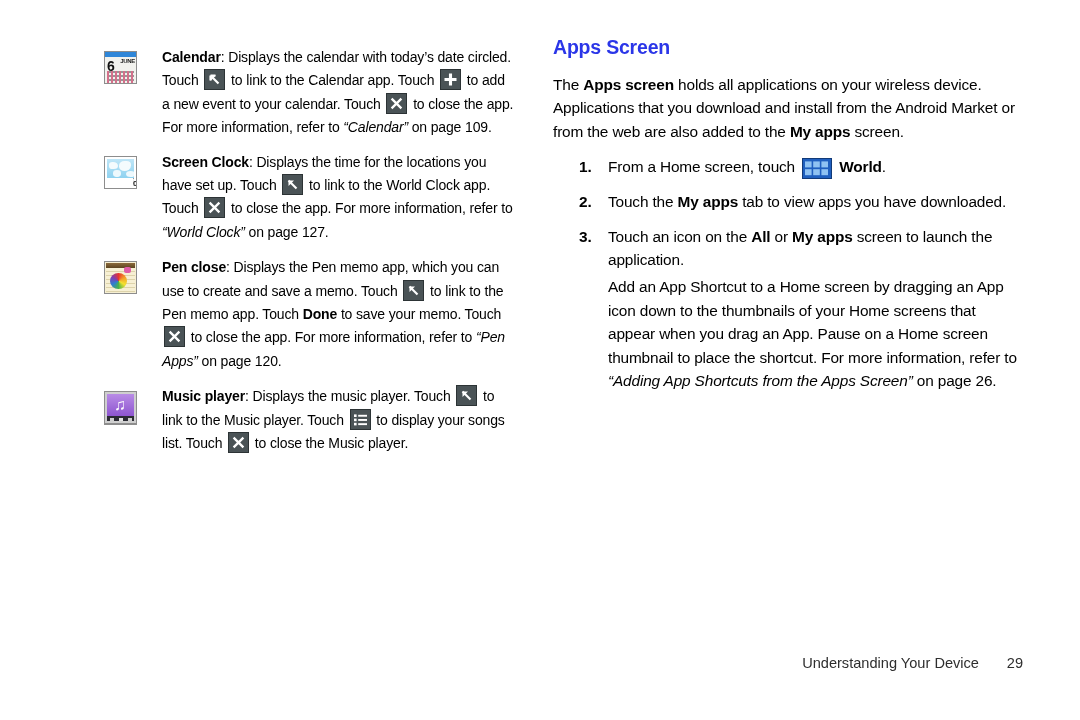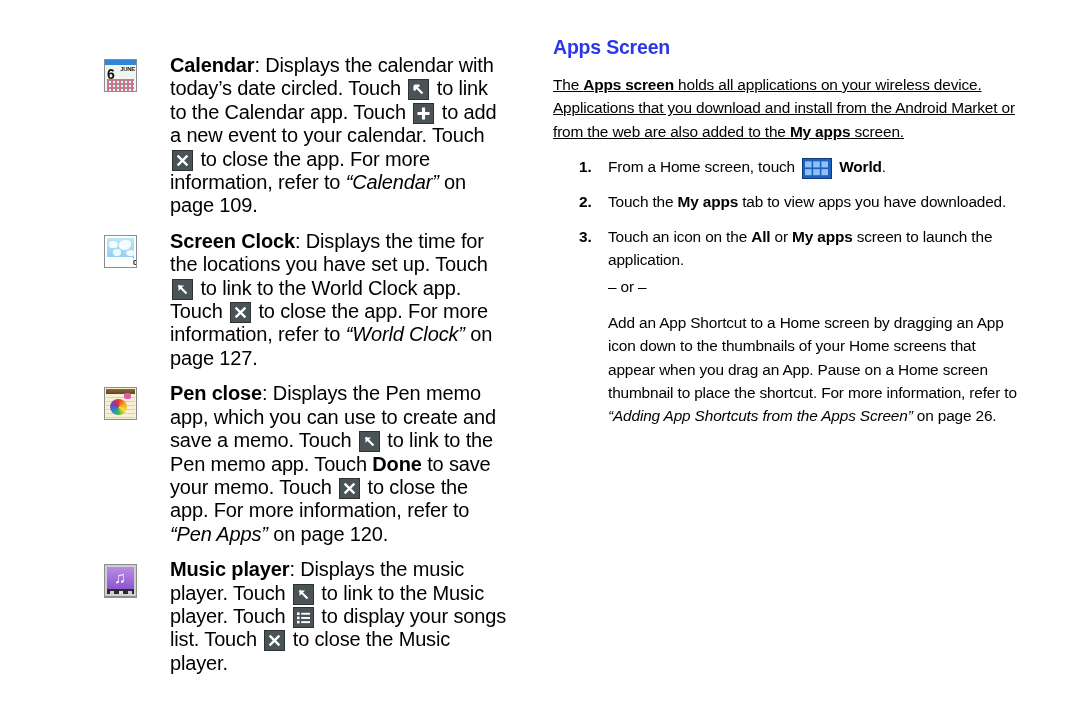--- a/index.html
+++ b/index.html
@@ -36,22 +36,22 @@
     width: 470px;
   }
 
   
   .entry {
     position: relative;
     padding-left: 58px;
     margin-bottom: 11px;
   }
   .entry p {
-    margin: 12px;
-    font-size: 20px;
+    margin: 4px;
+    font-size: 14px;
     line-height: 23.4px;
     letter-spacing: -0.15px;
   }
   .app-icon {
     position: absolute;
     left: 4px;
     top: 5px;
     width: 33px;
     height: 33px;
   }
@@ -62,21 +62,20 @@
     font-size: 19.5px;
     font-weight: bold;
     letter-spacing: -0.2px;
     margin: 0 0 14px 0;
   }
   .para {
     margin: 0 0 12px 0;
     font-size: 15.4px;
     line-height: 23.4px;
     letter-spacing: -0.15px;
-    text-decoration: underline;
   }
   .steps {
     margin: 0;
     padding: 0;
     list-style: none;
   }
   .step {
     position: relative;
     padding-left: 55px;
     margin-bottom: 11px;
@@ -300,22 +299,24 @@
       <li class="step">
         <span class="step-num">2.</span>
         Touch the <b>My apps</b> tab to view apps you have downloaded.
       </li>
       <li class="step" style="margin-bottom:4px;">
         <span class="step-num">3.</span>
         Touch an icon on the <b>All</b> or <b>My apps</b> screen to launch the application.
       </li>
     </ol>
 
-    <div class="step-sub" style="margin-bottom:12px;">– or –</div>
 
     <div class="step-sub">
       Add an App Shortcut to a Home screen by dragging an App icon down to the thumbnails of your Home screens that appear when you drag an App. Pause on a Home screen thumbnail to place the shortcut. For more information, refer to <i>“Adding App Shortcuts from the Apps Screen”</i> on page 26.
     </div>
 
   </div>
 
+  <div class="footer">
+    <span>Understanding Your Device</span><span class="fnum">29</span>
+  </div>
 
 </div>
 
 </body></html>

